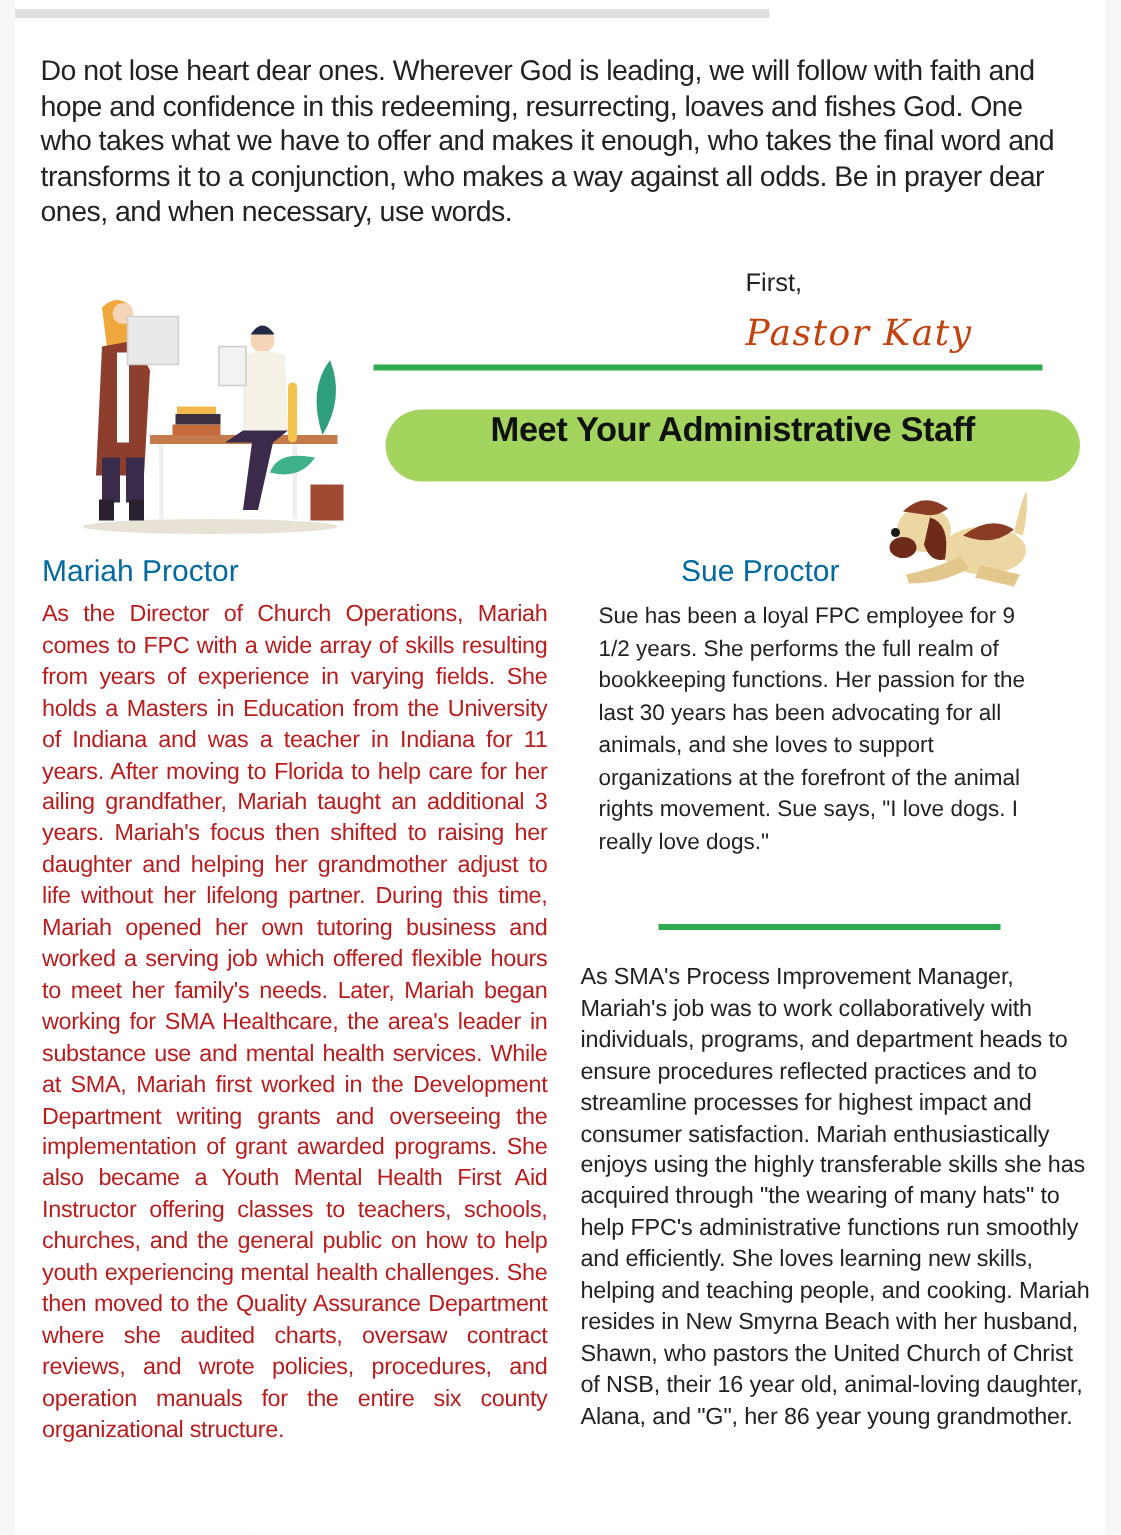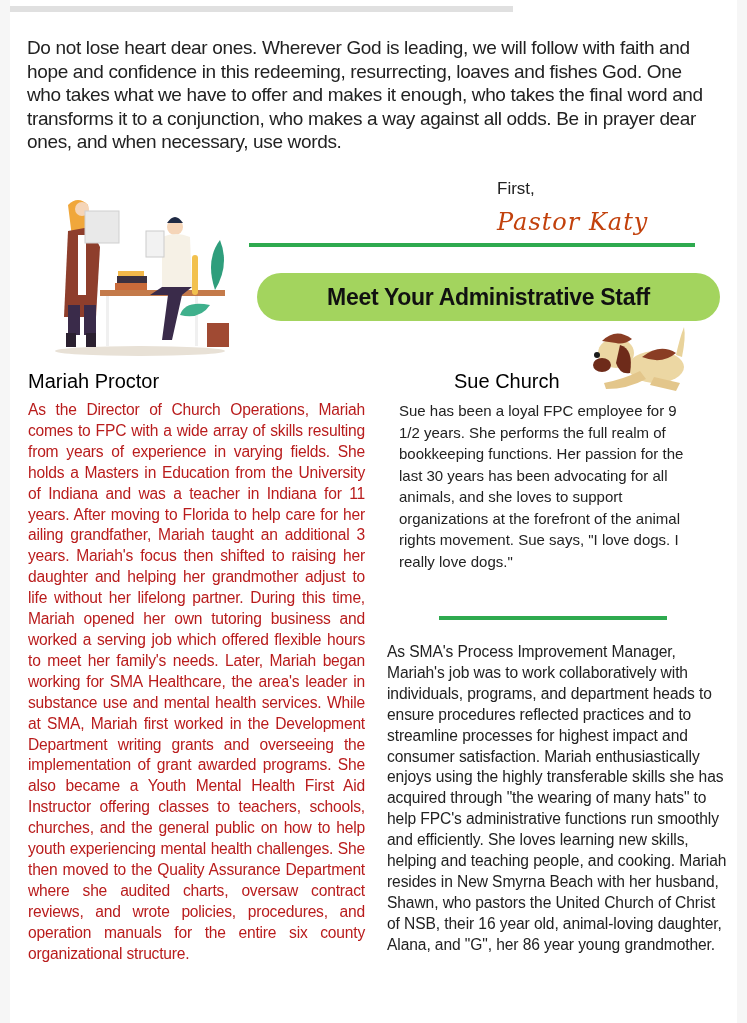--- a/index.html
+++ b/index.html
@@ -32,29 +32,29 @@
     font-family: "DejaVu Serif", serif; font-style: italic;
     font-size: 24px; color: #c2410c; letter-spacing: 1px;
   }
   .rule-top {
     position: absolute; left: 249px; top: 243px; width: 446px; height: 4px;
     background: #2eaa4f;
   }
   .banner {
     position: absolute; left: 257px; top: 273px; width: 463px; height: 48px;
     background: #a3d45e; border-radius: 24px;
-    display: flex; align-items: center; justify-content: center;
+    display: flex; align-items: flex-start; justify-content: center;
   }
   .banner span {
     font-weight: bold; font-size: 23px; color: #111; letter-spacing: -0.3px;
   }
   .illustration { position: absolute; left: 30px; top: 195px; width: 215px; height: 165px; }
   .dog { position: absolute; left: 584px; top: 325px; width: 110px; height: 72px; }
   .name {
-    position: absolute; font-size: 20px; color: #000000;
+    position: absolute; font-size: 20px; color: #0369a1;
   }
   .name-mariah { left: 28px; top: 370px; }
   .name-sue { left: 454px; top: 370px; }
   .col-left {
     position: absolute; left: 28px; top: 400px; width: 337px;
     font-size: 15.6px; line-height: 20.9px; text-align: justify; color: #b91c1c;
     letter-spacing: -0.2px;
   }
   .col-right-top {
     position: absolute; left: 399px; top: 400px; width: 300px;
@@ -126,21 +126,21 @@
   <path d="M20 58 q20 -4 36 -12 l6 8 q-18 10 -40 10 z" fill="#e3c68b"></path>
   <path d="M70 52 l26 6 l-4 8 l-26 -6 z" fill="#e3c68b"></path>
   <ellipse cx="32" cy="28" rx="18" ry="15" fill="#ecd7a3"></ellipse>
   <path d="M18 16 q14 -14 30 -2 q-8 6 -16 4 z" fill="#8a3d24"></path>
   <path d="M36 20 q14 4 10 28 q-10 2 -14 -10 z" fill="#6e2b1a"></path>
   <ellipse cx="18" cy="40" rx="9" ry="7" fill="#6e2b1a"></ellipse>
   <circle cx="13" cy="30" r="3" fill="#1a1a1a"></circle>
 </svg>
 
 <div class="name name-mariah">Mariah Proctor</div>
-<div class="name name-sue">Sue Church</div>
+<div class="name name-sue">Sue Proctor</div>
 
 <p class="col-left" style="margin:0">As the Director of Church Operations, Mariah comes to FPC with a wide array of skills resulting from years of experience in varying fields. She holds a Masters in Education from the University of Indiana and was a teacher in Indiana for 11 years. After moving to Florida to help care for her ailing grandfather, Mariah taught an additional 3 years. Mariah's focus then shifted to raising her daughter and helping her grandmother adjust to life without her lifelong partner. During this time, Mariah opened her own tutoring business and worked a serving job which offered flexible hours to meet her family's needs. Later, Mariah began working for SMA Healthcare, the area's leader in substance use and mental health services. While at SMA, Mariah first worked in the Development Department writing grants and overseeing the implementation of grant awarded programs. She also became a Youth Mental Health First Aid Instructor offering classes to teachers, schools, churches, and the general public on how to help youth experiencing mental health challenges. She then moved to the Quality Assurance Department where she audited charts, oversaw contract reviews, and wrote policies, procedures, and operation manuals for the entire six county organizational structure.</p>
 
 <p class="col-right-top" style="margin:0">Sue has been a loyal FPC employee for 9 1/2 years.  She performs the full realm of bookkeeping functions. Her passion for the last 30 years has been advocating for all animals, and she loves to support organizations at the forefront of the animal rights movement.  Sue says, "I love dogs. I really love dogs."</p>
 
 <div class="rule-mid"></div>
 
 <p class="col-right-bottom" style="margin:0">As SMA's Process Improvement Manager, Mariah's  job was to work collaboratively with individuals, programs, and department heads to ensure procedures reflected practices and to streamline processes for highest impact and consumer satisfaction. Mariah enthusiastically enjoys using the highly transferable skills she has acquired through "the wearing of many hats" to help FPC's administrative functions run smoothly and efficiently. She loves learning new skills, helping and teaching people, and cooking. Mariah resides in New Smyrna Beach with her husband, Shawn, who pastors the United Church of Christ of NSB, their 16 year old, animal-loving daughter, Alana, and "G", her 86 year young grandmother.</p>
 
 </body></html>

